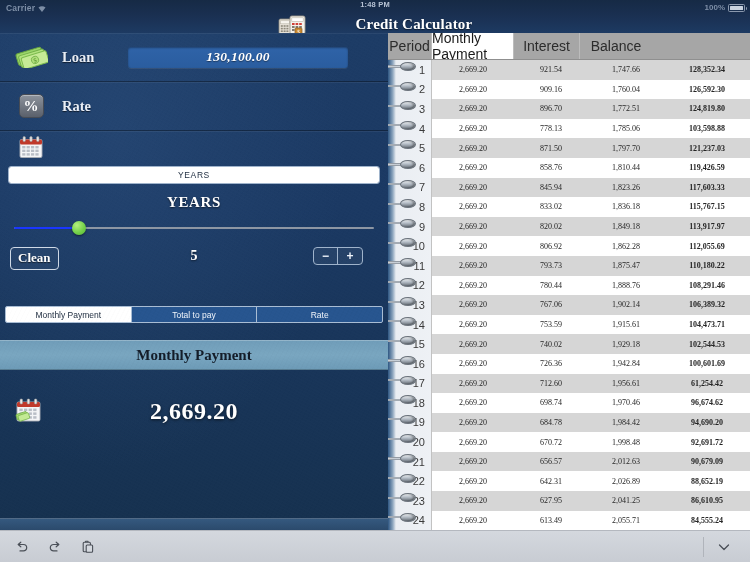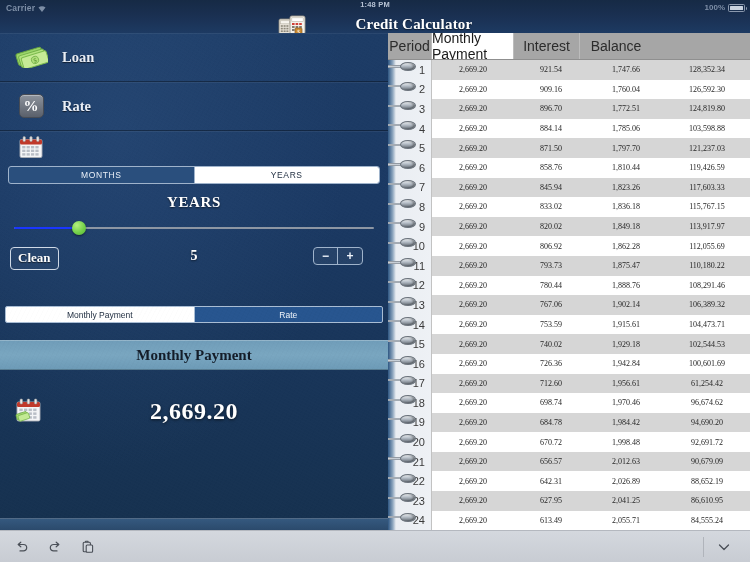--- a/index.html
+++ b/index.html
@@ -232,21 +232,21 @@
   }
   .td.period {
     width:44px; text-align:right; padding-right:6px; font-size:11px;
     font-family:"Liberation Sans", sans-serif; color:#3a3a3a;
     border-right:1px solid #c2c2c2; height:100%; display:flex; align-items:center;
     justify-content:flex-end; background: linear-gradient(90deg,#e9edf2 0%, #eef1f5 100%);
   }
   .td.c1 { width:82px; }
   .td.c2 { width:74px; }
   .td.c3 { width:76px; }
-  .td.c4 { width:86px; }
+  .td.c4 { width:86px;font-weight:bold; }
 
   
   .spiral { position:absolute; left:0; top:27px; width:30px; height:470px; z-index:5; pointer-events:none; }
   .ring {
     position:absolute; left:-4px; width:32px; height:9px;
   }
   .ring .wire {
     position:absolute; left:0; top:3.4px; width:22px; height:2.2px;
     background: linear-gradient(180deg,#6f7781 0%, #cfd6dd 45%, #7e868f 100%);
     border-radius:1px;
@@ -351,20 +351,23 @@
               <rect x="3" y="4" width="26" height="12" rx="2" fill="#9ad46a" stroke="#6aa841" stroke-width="1"></rect>
               <rect x="5" y="6.5" width="26" height="12" rx="2" fill="#b2e27f" stroke="#72b047" stroke-width="1"></rect>
               <rect x="7" y="9" width="26" height="12" rx="2" fill="#c6ea96" stroke="#7cbb4e" stroke-width="1"></rect>
               <circle cx="20" cy="15" r="3.6" fill="#aede78" stroke="#6aa841" stroke-width=".7"></circle>
               <text x="20" y="17.4" font-size="6" fill="#4d8a2c" text-anchor="middle" font-family="Liberation Serif, serif">$</text>
             </g>
           </svg>
         </span>
       </div>
       <div class="row-label">Loan</div>
+      <div class="field">
+        <input value="130,100.00" placeholder="Loan amount" style="">
+      </div>
     </div>
 
     <div class="row">
       <div class="row-ico">
         <span class="pct-ico">%</span>
       </div>
       <div class="row-label">Rate</div>
     </div>
 
     <div class="row cal-row">
@@ -390,21 +393,20 @@
                 <rect x="13" y="17.2" width="3.2" height="2.4"></rect>
                 <rect x="17.4" y="17.2" width="3.2" height="2.4"></rect>
             </g>
           </svg>
         </span>
       </div>
     </div>
 
     <div class="segrow">
       <div class="segment">
-        <div class="seg">MONTHS</div>
         <div class="seg active">YEARS</div>
       </div>
     </div>
 
     <div class="years-title">YEARS</div>
 
     <div class="sliderwrap">
       <div class="track"></div>
       <div class="track-fill"></div>
       <div class="knob"></div>
@@ -417,20 +419,21 @@
         <div class="minus">−</div>
         <div class="plus">+</div>
       </div>
     </div>
 
     <div class="gap"></div>
 
     <div class="restabs">
       <div class="restab-bar">
         <div class="restab active">Monthly Payment</div>
+        <div class="restab">Total to pay</div>
         <div class="restab">Rate</div>
       </div>
     </div>
 
     <div class="result-banner">
       <span>Monthly Payment</span>
     </div>
 
     <div class="result-area">
       <span class="result-cal">
@@ -491,21 +494,21 @@
         <div class="tr alt">
           <div class="td period">3</div>
           <div class="td c1">2,669.20</div>
           <div class="td c2">896.70</div>
           <div class="td c3">1,772.51</div>
           <div class="td c4">124,819.80</div>
         </div>
         <div class="tr">
           <div class="td period">4</div>
           <div class="td c1">2,669.20</div>
-          <div class="td c2">884.14</div>
+          <div class="td c2">778.13</div>
           <div class="td c3">1,785.06</div>
           <div class="td c4">103,598.88</div>
         </div>
         <div class="tr alt">
           <div class="td period">5</div>
           <div class="td c1">2,669.20</div>
           <div class="td c2">871.50</div>
           <div class="td c3">1,797.70</div>
           <div class="td c4">121,237.03</div>
         </div>

